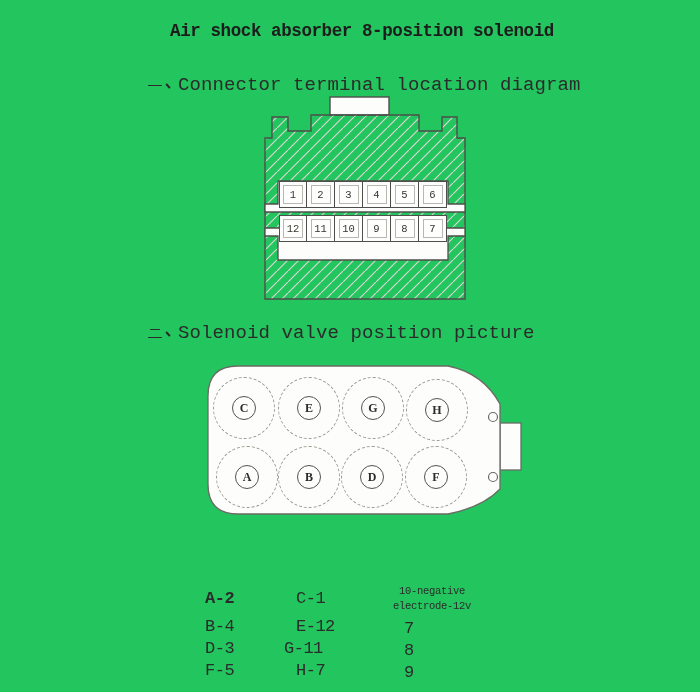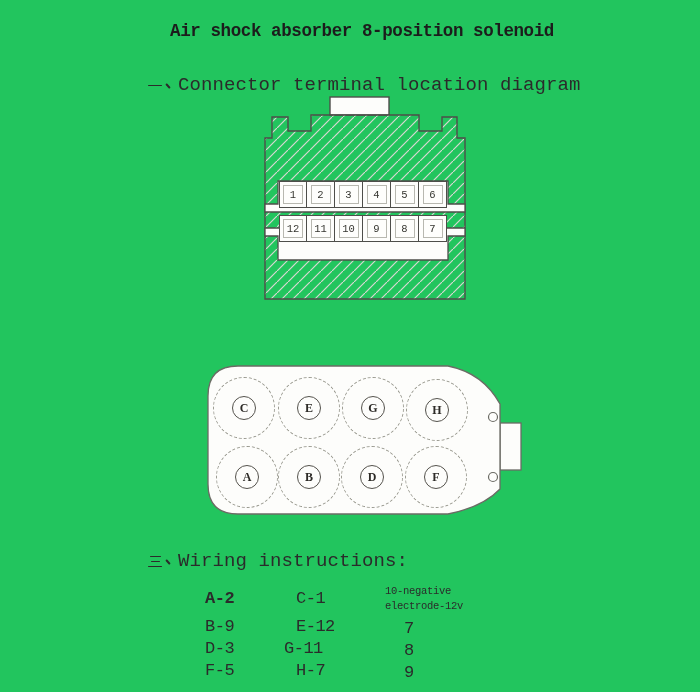--- a/index.html
+++ b/index.html
@@ -34,21 +34,21 @@
   
   .valve{position:absolute;left:200px;top:360px;width:335px;height:165px;}
   .valve svg{position:absolute;left:0;top:0;}
   .vcircle{position:absolute;width:62px;height:62px;box-sizing:border-box;
            border:1.4px dashed #98988e;border-radius:50%;}
   .vinner{position:absolute;width:24px;height:24px;box-sizing:border-box;border:1.3px solid #55534d;
           border-radius:50%;background:#fdfdfb;display:flex;align-items:center;justify-content:center;
           font-family:"Liberation Serif",serif;font-weight:bold;font-size:12px;color:#2d2b27;}
   
   .wcell{position:absolute;font-size:17px;letter-spacing:-0.5px;white-space:nowrap;color:#2b2b2b;}
-  .wsmall{position:absolute;left:385px;top:584px;width:94px;text-align:left;
+  .wsmall{position:absolute;left:385px;top:584px;width:94px;text-align:center;
           font-size:10.5px;line-height:15px;letter-spacing:-0.3px;color:#2b2b2b;}
 </style>
 </head>
 <body>
 
 <div class="page">
 
   <div class="title">
     <div>Air shock absorber 8-position solenoid</div>
   </div>
@@ -111,20 +111,30 @@
         </div>
         <div class="term">
           <div class="term-in">8</div>
         </div>
         <div class="term">
           <div class="term-in">7</div>
         </div>
       </div>
   </div>
 
+  <div class="heading" id="h2">
+    <span class="marker m2">
+        <i class="a"></i>
+        <i class="b"></i>
+      </span>
+    <span class="cjkcomma">
+        <i></i>
+      </span>
+    <span>Solenoid valve position picture</span>
+  </div>
 
   <div class="valve">
     <svg width="335" height="165" viewBox="0 0 335 165">
       <rect x="300" y="63" width="21" height="47" fill="#fdfdfb" stroke="#6b6b64" stroke-width="1.3"></rect>
       <path d="M 38,6 L 248,6 Q 283,13 300,44 L 300,129 Q 283,147 248,154 L 38,154
                Q 8,154 8,124 L 8,36 Q 8,6 38,6 Z" fill="#fdfdfb" stroke="#6b6b64" stroke-width="1.3"></path>
       <circle cx="293" cy="57" r="4.5" fill="#fdfdfb" stroke="#6b6b64" stroke-width="1.2"></circle>
       <circle cx="293" cy="117" r="4.5" fill="#fdfdfb" stroke="#6b6b64" stroke-width="1.2"></circle>
     </svg>
     <div id="valve-circles">
@@ -140,39 +150,28 @@
         <div class="vinner" style="left: 35px; top: 105px;">A</div>
         <div class="vcircle" style="left: 78px; top: 86px;"></div>
         <div class="vinner" style="left: 97px; top: 105px;">B</div>
         <div class="vcircle" style="left: 141px; top: 86px;"></div>
         <div class="vinner" style="left: 160px; top: 105px;">D</div>
         <div class="vcircle" style="left: 205px; top: 86px;"></div>
         <div class="vinner" style="left: 224px; top: 105px;">F</div>
       </div>
   </div>
 
-  <div class="heading" id="h3">
-    <span class="marker m3">
-        <i class="a"></i>
-        <i class="b"></i>
-        <i class="c"></i>
-      </span>
-    <span class="cjkcomma">
-        <i></i>
-      </span>
-    <span>Wiring instructions:</span>
-  </div>
 
   <div id="wiring">
     <div class="wsmall">
       <div>10-negative</div>
       <div>electrode-12v</div>
     </div>
   <div class="wcell" style="left: 205px; top: 589px; font-weight: bold;">A-2</div>
-      <div class="wcell" style="left: 205px; top: 617px;">B-9</div>
+      <div class="wcell" style="left: 205px; top: 617px;">B-4</div>
       <div class="wcell" style="left: 205px; top: 639px;">D-3</div>
       <div class="wcell" style="left: 205px; top: 661px;">F-5</div>
       <div class="wcell" style="left: 296px; top: 589px;">C-1</div>
       <div class="wcell" style="left: 296px; top: 617px;">E-12</div>
       <div class="wcell" style="left: 284px; top: 639px;">G-11</div>
       <div class="wcell" style="left: 296px; top: 661px;">H-7</div>
       <div class="wcell" style="left: 404px; top: 619px;">7</div>
       <div class="wcell" style="left: 404px; top: 641px;">8</div>
       <div class="wcell" style="left: 404px; top: 663px;">9</div>
     </div>

